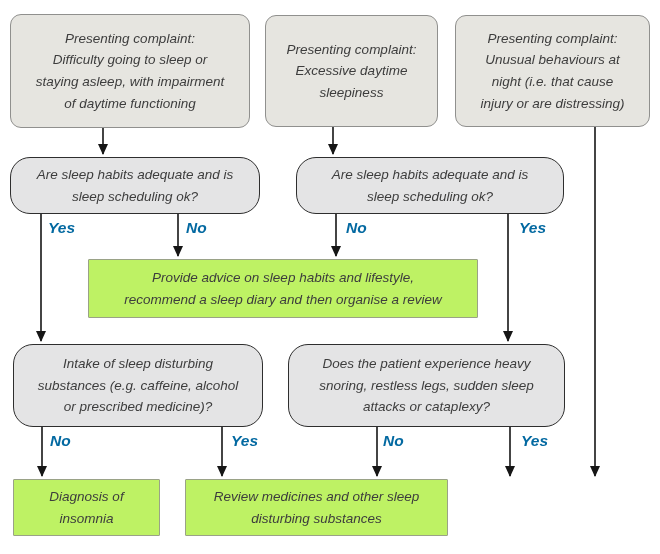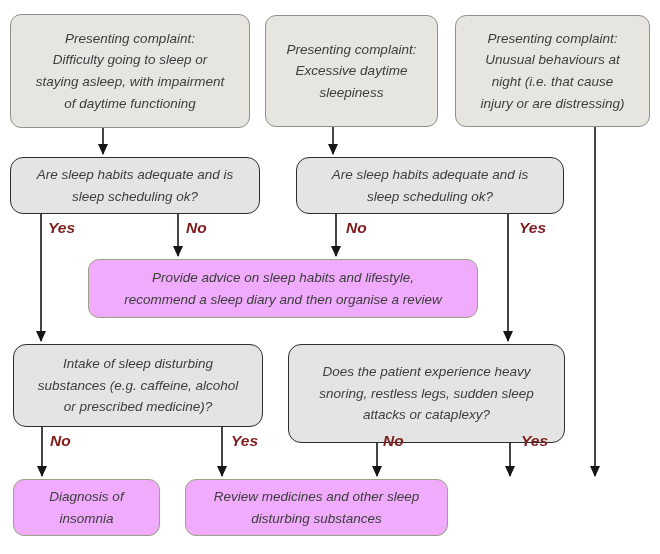--- a/index.html
+++ b/index.html
@@ -38,43 +38,43 @@
     color: #3d3d3d;
   }
   .node.complaint {
     background: #e6e5e0;
     border: 1.4px solid #90908e;
     border-radius: 11px;
   }
   .node.question {
     background: #e4e4e5;
     border: 1.6px solid #2e2e2e;
-    border-radius: 13px;
+    border-radius: 20px;
   }
   .node.action {
-    background: #f0abfc;
+    background: #bef264;
     border: 1.4px solid #9aa287;
-    border-radius: 11px;
+    border-radius: 1px;
   }
   .branch-label {
     position: absolute;
     font-size: 15.5px;
     font-weight: bold;
-    color: #7f1d1d;
+    color: #0369a1;
     line-height: 1;
   }
   
   #n0 { left: 10px;  top: 14px;  width: 240px; height: 114px; }
   #n1 { left: 265px; top: 15px;  width: 173px; height: 112px; }
   #n2 { left: 455px; top: 15px;  width: 195px; height: 112px; }
   #n3 { left: 10px;  top: 157px; width: 250px; height: 57px; }
   #n4 { left: 296px; top: 157px; width: 268px; height: 57px; }
   #n5 { left: 88px;  top: 259px; width: 390px; height: 59px; }
   #n6 { left: 13px;  top: 344px; width: 250px; height: 83px; }
-  #n7 { left: 288px; top: 344px; width: 277px; height: 99px; }
+  #n7 { left: 288px; top: 344px; width: 277px; height: 83px; }
   #n8 { left: 13px;  top: 479px; width: 147px; height: 57px; }
   #n9 { left: 185px; top: 479px; width: 263px; height: 57px; }
   #n10{ left: 468px; top: 479px; width: 172px; height: 57px; }
   
   #bl0 { left: 48px;  top: 220px; }
   #bl1 { left: 186px; top: 220px; }
   #bl2 { left: 346px; top: 220px; }
   #bl3 { left: 519px; top: 220px; }
   #bl4 { left: 50px;  top: 433px; }
   #bl5 { left: 231px; top: 433px; }

